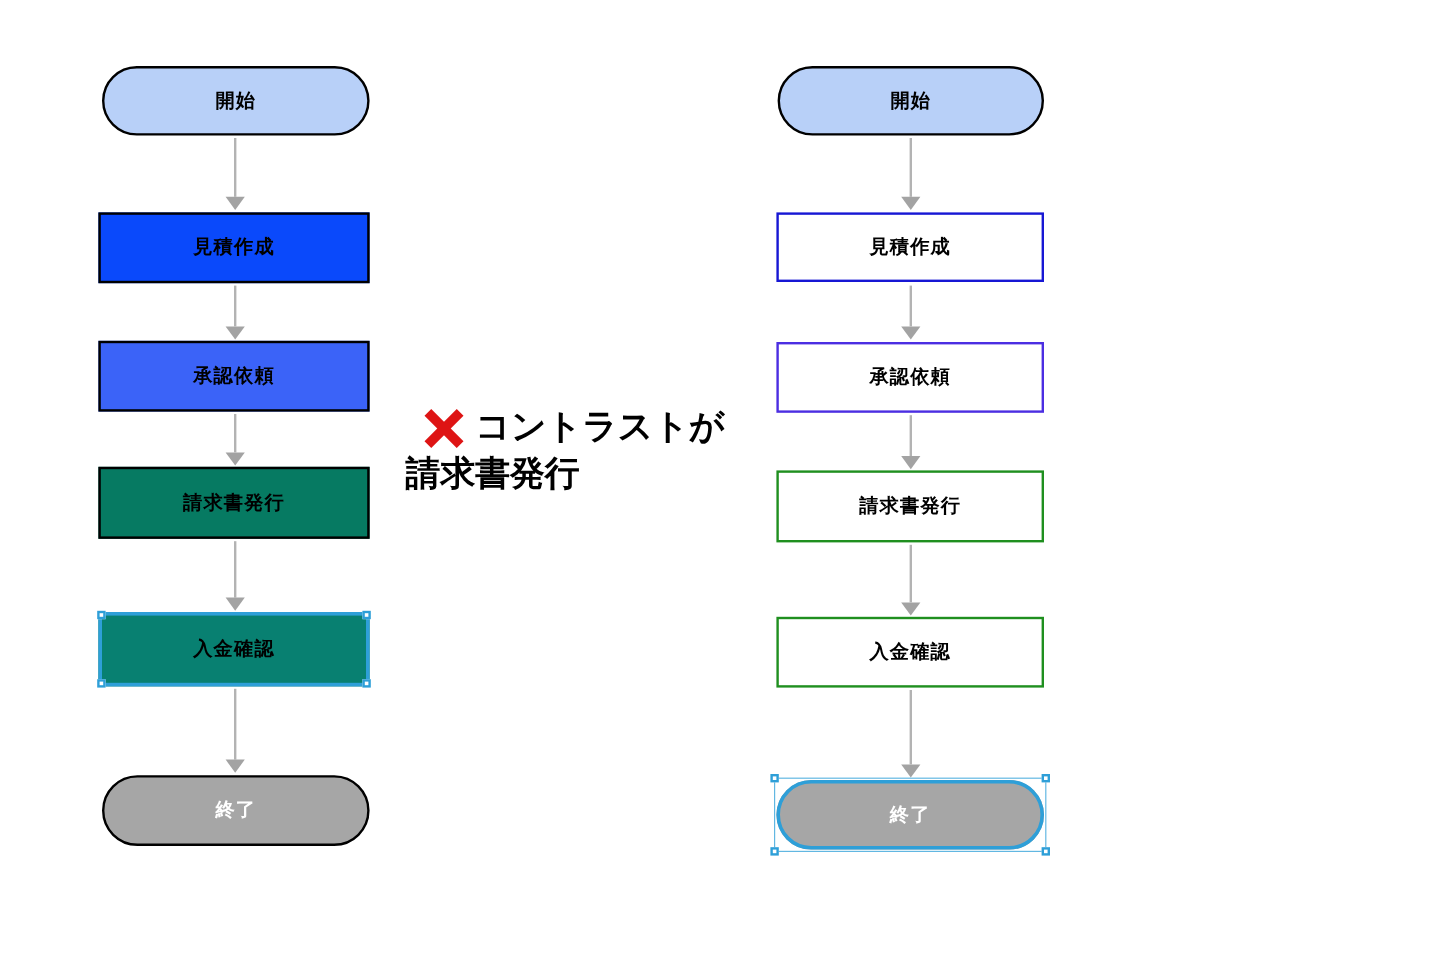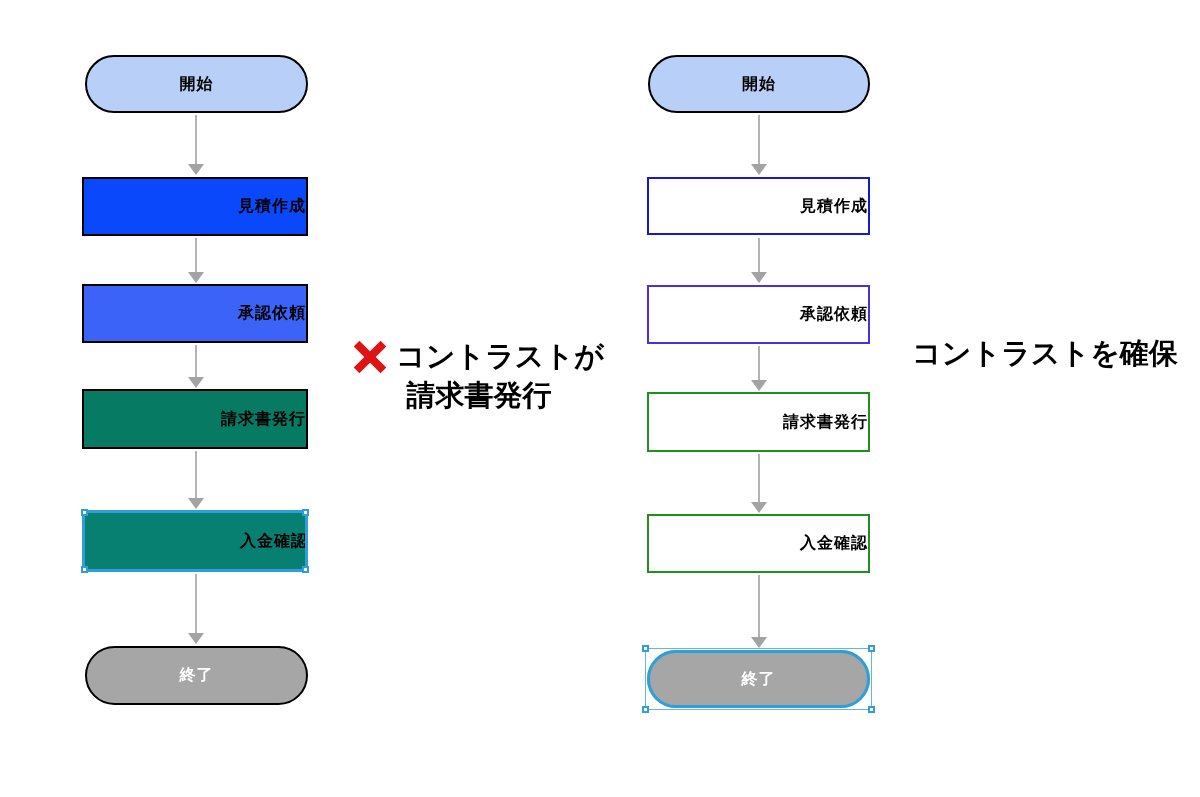--- a/index.html
+++ b/index.html
@@ -6,21 +6,21 @@
   body{font-family:"Liberation Sans","DejaVu Sans",sans-serif;}
   .canvas{position:relative;width:1200px;height:797px;background:#ffffff;overflow:hidden;}
 
   
   .node{
     position:absolute;display:flex;align-items:center;justify-content:center;
     border:2px solid #000;box-sizing:border-box;
     font-size:16px;font-weight:bold;letter-spacing:1px;
   }
   .pill{border-radius:30px;}
-  .rect{border-radius:0;justify-content:flex-end;}
+  .rect{border-radius:0;}
 
   
   .ln0{left:85px; top:55px; width:223px;height:58px;}
   .ln1{left:82px; top:177px;width:226px;height:59px;}
   .ln2{left:82px; top:284px;width:226px;height:59px;}
   .ln3{left:82px; top:389px;width:226px;height:60px;}
   .ln4{left:82px; top:510px;width:226px;height:62px;border:none;}
   .ln5{left:85px; top:646px;width:223px;height:59px;}
 
   
@@ -51,21 +51,21 @@
   .sel-left{left:82px;top:510px;width:226px;height:62px;border:3px solid var(--sel-color,#2e9fd8);}
   .sel-right-pill{left:647px;top:650px;width:223px;height:58px;border:3px solid var(--sel-color,#2e9fd8);border-radius:29px;}
   .sel-right-bbox{left:645px;top:648px;width:227px;height:62px;border:1px solid rgba(46,159,216,.75);}
   .h{position:absolute;width:7px;height:7px;background:#fff;border:2px solid var(--sel-color,#2e9fd8);box-sizing:border-box;}
   .h-tl{left:-4px;top:-4px;}
   .h-tr{right:-4px;top:-4px;}
   .h-bl{left:-4px;bottom:-4px;}
   .h-br{right:-4px;bottom:-4px;}
 
   
-  .annotation{position:absolute;font-weight:bold;color:#000;font-size:29px;line-height:39px;text-align:center;}
+  .annotation{position:absolute;font-weight:bold;color:#000;font-size:29px;line-height:39px;}
   .annotation-bad{left:338px;top:337px;width:282px;}
   .annotation-good{left:895px;top:334px;width:300px;}
   .ann-line1{display:flex;align-items:center;justify-content:center;gap:10px;}
 
   .x-mark{position:relative;width:32px;height:32px;display:inline-block;flex:0 0 auto;}
   .x-mark::before,.x-mark::after{content:"";position:absolute;left:50%;top:50%;width:38px;height:8px;background:var(--mark-color,#de1414);}
   .x-mark::before{transform:translate(-50%,-50%) rotate(45deg);}
   .x-mark::after{transform:translate(-50%,-50%) rotate(-45deg);}
 
   .o-mark{display:inline-block;flex:0 0 auto;width:31px;height:31px;border:8px solid var(--mark-color,#de1414);border-radius:50%;box-sizing:border-box;}
@@ -188,16 +188,15 @@
 
   <div class="annotation annotation-bad">
     <div class="ann-line1">
       <span class="x-mark"></span>
       <span>コントラストが</span>
     </div>
     <div class="ann-line2">請求書発行</div>
   </div>
 
   <div class="annotation annotation-good">
-    <div class="ann-line2">コントラストを確保</div>
   </div>
 
 </div>
 
 </body></html>

